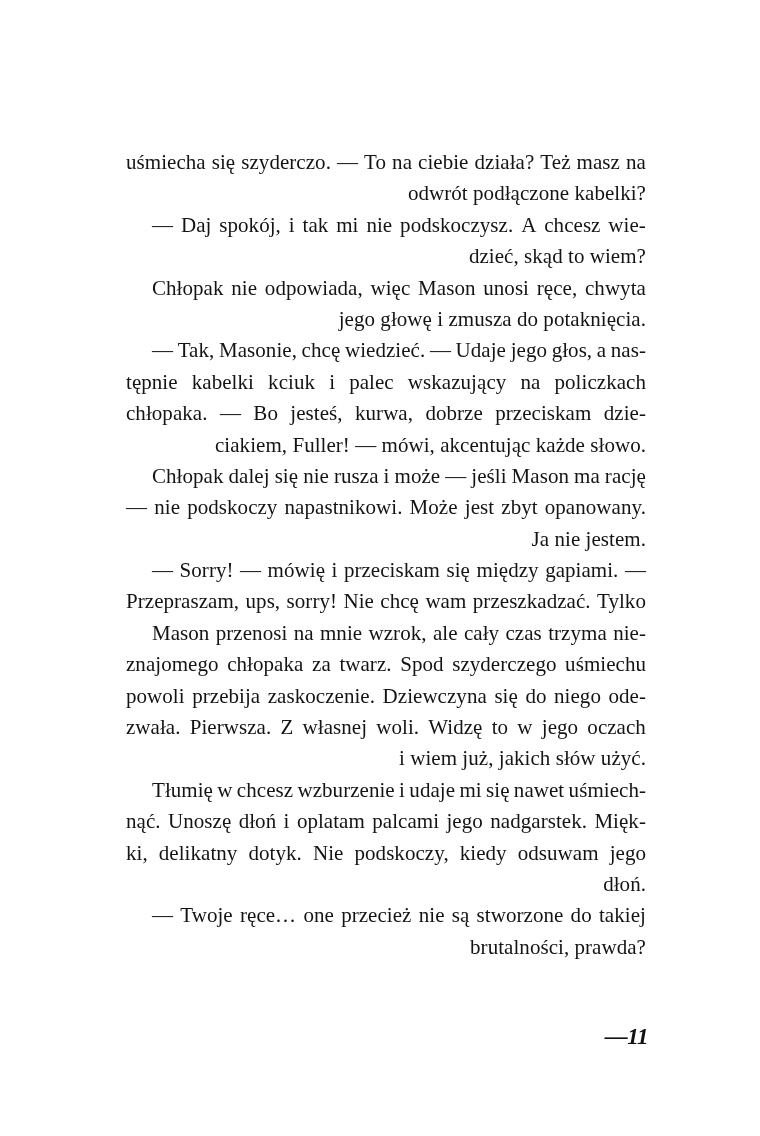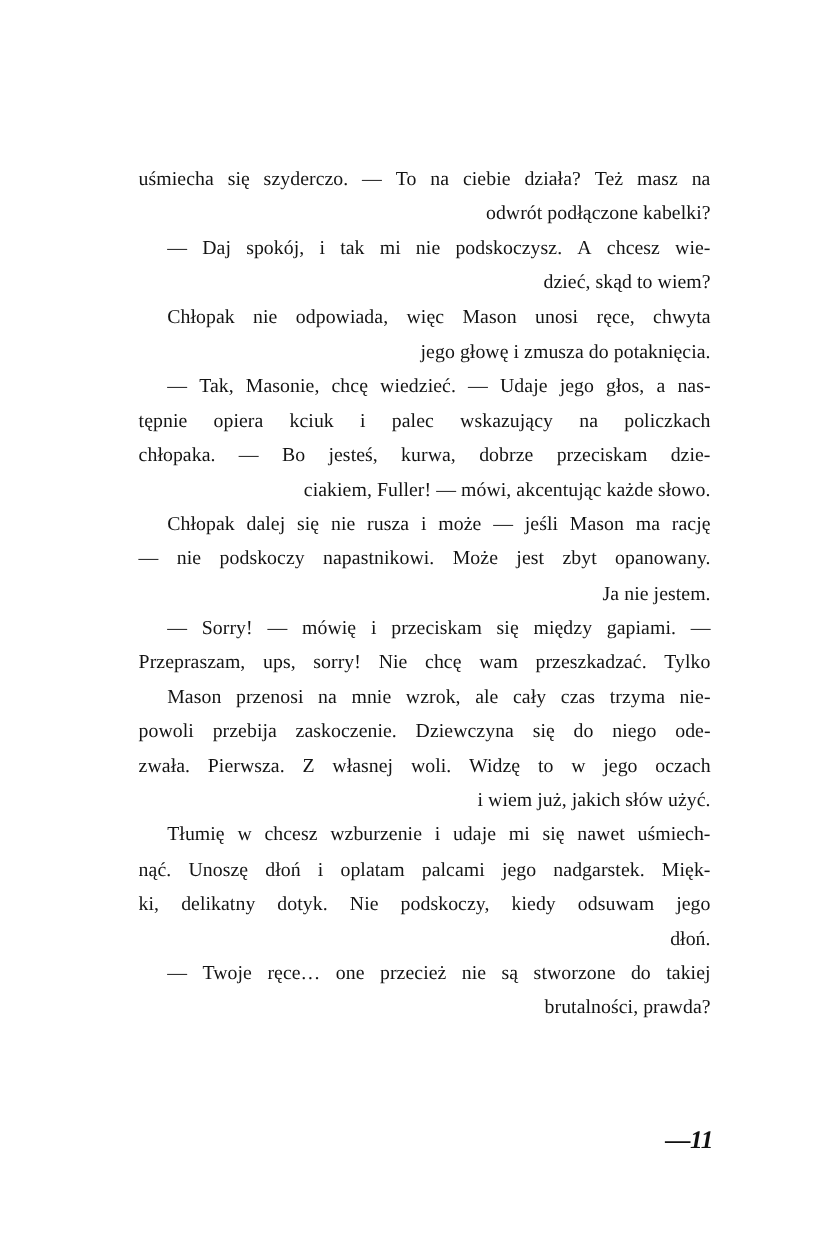--- a/index.html
+++ b/index.html
@@ -28,21 +28,21 @@
     left: 126px;
     top: 147px;
     width: 520px;
   }
 
   
   .line {
     display: flex;
     height: 31.4px;
     line-height: 31.4px;
-    font-size: 18px;
+    font-size: 21px;
     letter-spacing: 0.05px;
     white-space: pre;
     overflow: visible;
   }
 
   
   .line.just {
     justify-content: space-between;
   }
   
@@ -78,29 +78,30 @@
 <div class="page">
 
   <div class="text-block">
       <div class="line just"><span class="w">uśmiecha</span><span class="w">się</span><span class="w">szyderczo.</span><span class="w">—</span><span class="w">To</span><span class="w">na</span><span class="w">ciebie</span><span class="w">działa?</span><span class="w">Też</span><span class="w">masz</span><span class="w">na</span></div>
       <div class="line flush"><span class="w">odwrót podłączone kabelki?</span></div>
       <div class="line just indent"><span class="w">—</span><span class="w">Daj</span><span class="w">spokój,</span><span class="w">i</span><span class="w">tak</span><span class="w">mi</span><span class="w">nie</span><span class="w">podskoczysz.</span><span class="w">A</span><span class="w">chcesz</span><span class="w">wie-</span></div>
       <div class="line flush"><span class="w">dzieć, skąd to wiem?</span></div>
       <div class="line just indent"><span class="w">Chłopak</span><span class="w">nie</span><span class="w">odpowiada,</span><span class="w">więc</span><span class="w">Mason</span><span class="w">unosi</span><span class="w">ręce,</span><span class="w">chwyta</span></div>
       <div class="line flush"><span class="w">jego głowę i zmusza do potaknięcia.</span></div>
       <div class="line just indent"><span class="w">—</span><span class="w">Tak,</span><span class="w">Masonie,</span><span class="w">chcę</span><span class="w">wiedzieć.</span><span class="w">—</span><span class="w">Udaje</span><span class="w">jego</span><span class="w">głos,</span><span class="w">a</span><span class="w">nas-</span></div>
-      <div class="line just"><span class="w">tępnie</span><span class="w">opiera</span><span class="w">kciuk</span><span class="w">i</span><span class="w">palec</span><span class="w">wskazujący</span><span class="w">na</span><span class="w">policzkach</span></div>
+      <div class="line just"><span class="w">tępnie</span><span class="w">kabelki</span><span class="w">kciuk</span><span class="w">i</span><span class="w">palec</span><span class="w">wskazujący</span><span class="w">na</span><span class="w">policzkach</span></div>
       <div class="line just"><span class="w">chłopaka.</span><span class="w">—</span><span class="w">Bo</span><span class="w">jesteś,</span><span class="w">kurwa,</span><span class="w">dobrze</span><span class="w">przeciskam</span><span class="w">dzie-</span></div>
       <div class="line flush"><span class="w">ciakiem, Fuller! — mówi, akcentując każde słowo.</span></div>
       <div class="line just indent"><span class="w">Chłopak</span><span class="w">dalej</span><span class="w">się</span><span class="w">nie</span><span class="w">rusza</span><span class="w">i</span><span class="w">może</span><span class="w">—</span><span class="w">jeśli</span><span class="w">Mason</span><span class="w">ma</span><span class="w">rację</span></div>
       <div class="line just"><span class="w">—</span><span class="w">nie</span><span class="w">podskoczy</span><span class="w">napastnikowi.</span><span class="w">Może</span><span class="w">jest</span><span class="w">zbyt</span><span class="w">opanowany.</span></div>
       <div class="line flush"><span class="w">Ja nie jestem.</span></div>
       <div class="line just indent"><span class="w">—</span><span class="w">Sorry!</span><span class="w">—</span><span class="w">mówię</span><span class="w">i</span><span class="w">przeciskam</span><span class="w">się</span><span class="w">między</span><span class="w">gapiami.</span><span class="w">—</span></div>
       <div class="line just"><span class="w">Przepraszam,</span><span class="w">ups,</span><span class="w">sorry!</span><span class="w">Nie</span><span class="w">chcę</span><span class="w">wam</span><span class="w">przeszkadzać.</span><span class="w">Tylko</span></div>
       <div class="line just indent"><span class="w">Mason</span><span class="w">przenosi</span><span class="w">na</span><span class="w">mnie</span><span class="w">wzrok,</span><span class="w">ale</span><span class="w">cały</span><span class="w">czas</span><span class="w">trzyma</span><span class="w">nie-</span></div>
+      <div class="line just"><span class="w">znajomego</span><span class="w">chłopaka</span><span class="w">za</span><span class="w">twarz.</span><span class="w">Spod</span><span class="w">szyderczego</span><span class="w">uśmiechu</span></div>
       <div class="line just"><span class="w">powoli</span><span class="w">przebija</span><span class="w">zaskoczenie.</span><span class="w">Dziewczyna</span><span class="w">się</span><span class="w">do</span><span class="w">niego</span><span class="w">ode-</span></div>
       <div class="line just"><span class="w">zwała.</span><span class="w">Pierwsza.</span><span class="w">Z</span><span class="w">własnej</span><span class="w">woli.</span><span class="w">Widzę</span><span class="w">to</span><span class="w">w</span><span class="w">jego</span><span class="w">oczach</span></div>
       <div class="line flush"><span class="w">i wiem już, jakich słów użyć.</span></div>
       <div class="line just indent"><span class="w">Tłumię</span><span class="w">w</span><span class="w">chcesz</span><span class="w">wzburzenie</span><span class="w">i</span><span class="w">udaje</span><span class="w">mi</span><span class="w">się</span><span class="w">nawet</span><span class="w">uśmiech-</span></div>
       <div class="line just"><span class="w">nąć.</span><span class="w">Unoszę</span><span class="w">dłoń</span><span class="w">i</span><span class="w">oplatam</span><span class="w">palcami</span><span class="w">jego</span><span class="w">nadgarstek.</span><span class="w">Mięk-</span></div>
       <div class="line just"><span class="w">ki,</span><span class="w">delikatny</span><span class="w">dotyk.</span><span class="w">Nie</span><span class="w">podskoczy,</span><span class="w">kiedy</span><span class="w">odsuwam</span><span class="w">jego</span></div>
       <div class="line flush"><span class="w">dłoń.</span></div>
       <div class="line just indent"><span class="w">—</span><span class="w">Twoje</span><span class="w">ręce…</span><span class="w">one</span><span class="w">przecież</span><span class="w">nie</span><span class="w">są</span><span class="w">stworzone</span><span class="w">do</span><span class="w">takiej</span></div>
       <div class="line flush"><span class="w">brutalności, prawda?</span></div>
     </div>

